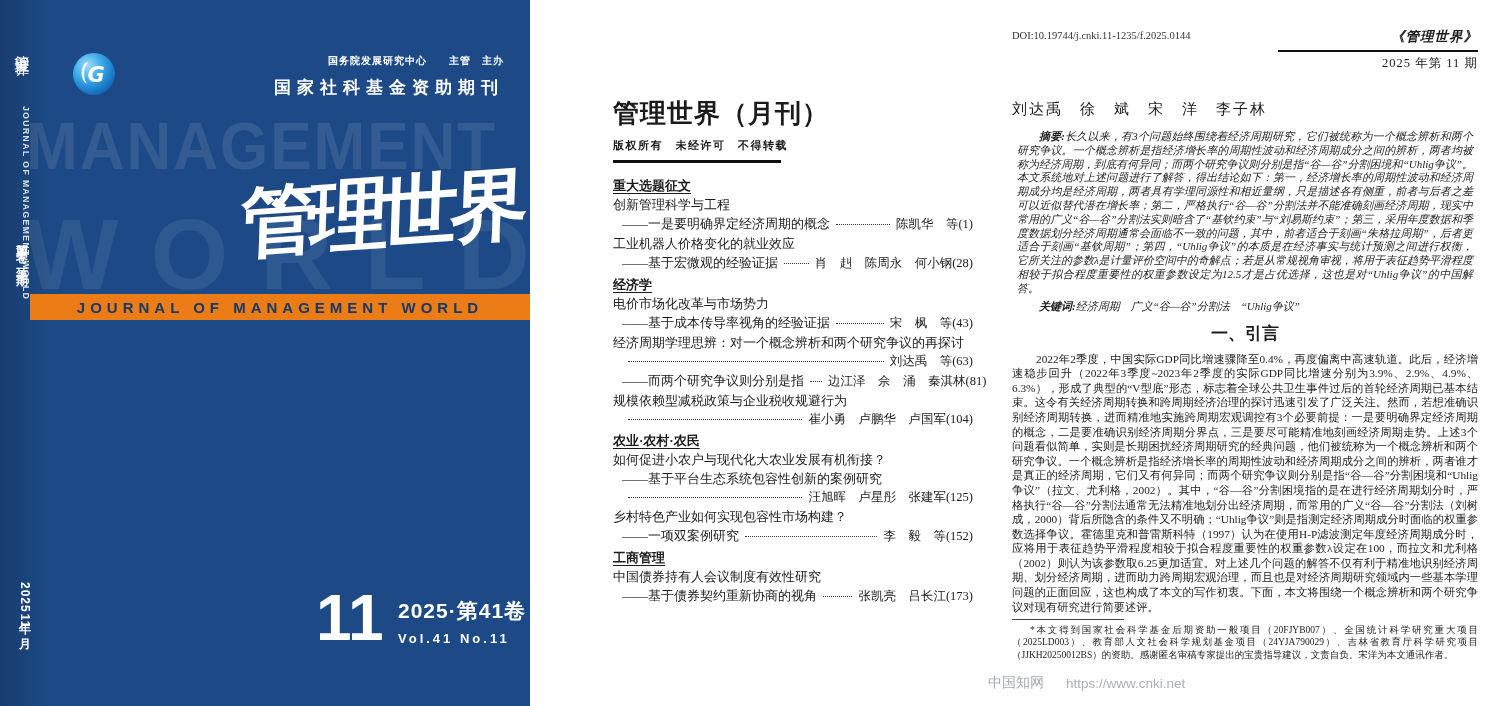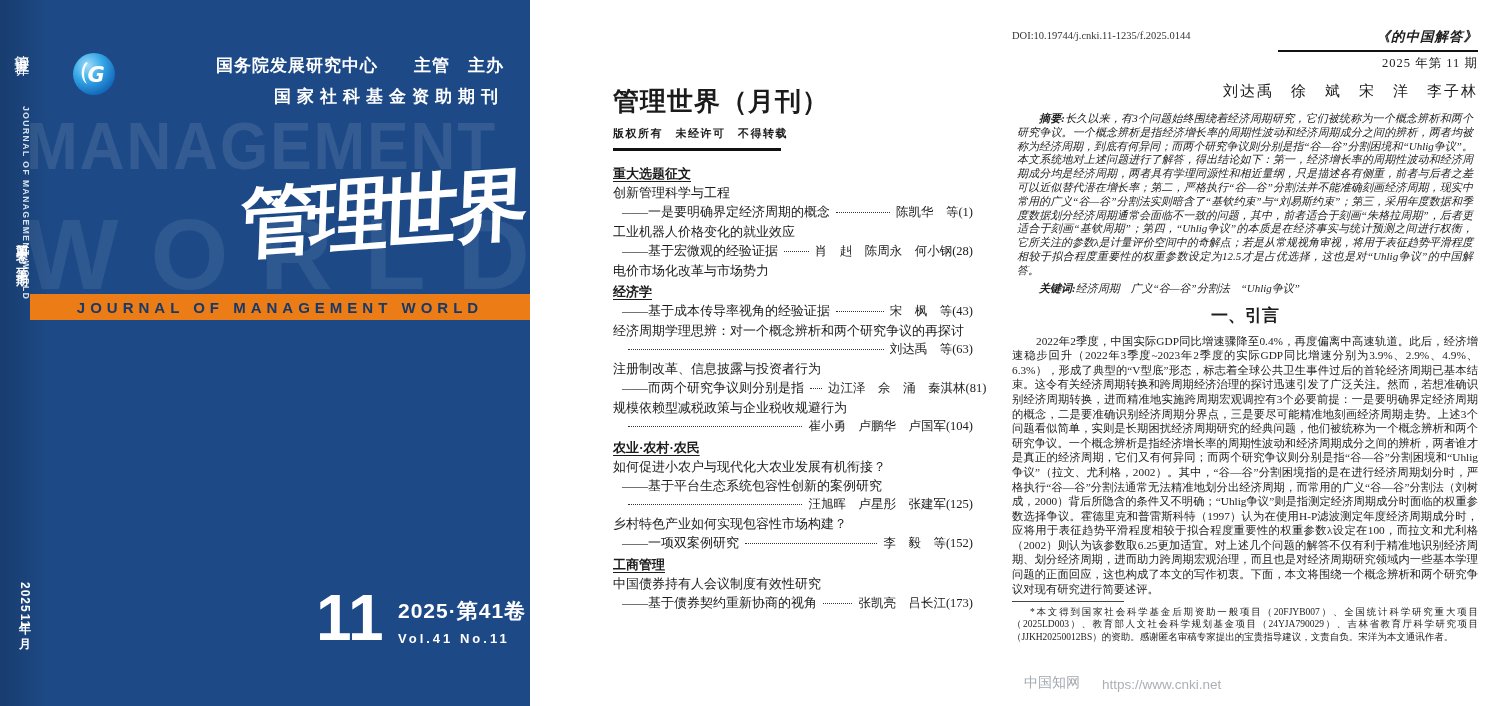--- a/index.html
+++ b/index.html
@@ -17,35 +17,35 @@
   .spine-title{position:absolute;left:12px;top:44px;writing-mode:vertical-rl;text-orientation:upright;
     color:#fff;font-size:15px;letter-spacing:2px;font-family:"DejaVu Serif",serif;}
   .spine-en{position:absolute;left:21px;top:106px;writing-mode:vertical-rl;color:#d8e1ee;font-size:8.5px;
     letter-spacing:1.5px;font-family:"Liberation Sans",sans-serif;font-weight:bold;}
   .spine-vol{position:absolute;left:13px;top:234px;writing-mode:vertical-rl;text-orientation:upright;color:#fff;
     font-size:12px;letter-spacing:2px;font-family:"Liberation Sans",sans-serif;font-weight:bold;}
   .spine-date{position:absolute;left:16px;top:582px;writing-mode:vertical-rl;color:#fff;font-size:12px;
     letter-spacing:1px;font-family:"Liberation Sans",sans-serif;font-weight:bold;}
   .logo{position:absolute;left:72px;top:52px;width:44px;height:44px;}
   .cover-org{position:absolute;right:26px;top:54px;text-align:right;color:#fff;font-family:"Liberation Sans",sans-serif;font-weight:bold;}
-  .cover-org .l1{font-size:17px;letter-spacing:1px;}
+  .cover-org .l1{font-size:10px;letter-spacing:1px;}
   .cover-org .l2{font-size:17px;letter-spacing:6px;margin-top:8px;}
   .cover-calli{position:absolute;left:238px;top:170px;width:285px;text-align:center;color:#ffffff;
     font-size:78px;font-weight:bold;font-family:"DejaVu Serif",serif;line-height:1.1;
     letter-spacing:-8px;transform:rotate(-4deg) skewX(-6deg);}
   .cover-banner{position:absolute;left:30px;right:0;top:294px;height:26px;background:#ec7c15;
     display:flex;align-items:center;justify-content:center;}
   .cover-banner span{color:#17396a;font-family:"Liberation Sans",sans-serif;font-weight:bold;font-size:15px;letter-spacing:5px;}
   .issue-num{position:absolute;left:316px;top:586px;color:#fff;font-family:"Liberation Sans",sans-serif;
     font-weight:bold;font-size:64px;line-height:64px;}
   .issue-meta{position:absolute;left:398px;top:597px;color:#fff;font-family:"Liberation Sans",sans-serif;}
   .issue-meta .ym{font-size:21px;font-weight:bold;letter-spacing:1px;}
   .issue-meta .vn{font-size:13px;font-weight:bold;letter-spacing:3px;margin-top:6px;}
   
-  .toc{position:absolute;left:613px;top:84px;width:360px;color:#1b1b1b;}
+  .toc{position:absolute;left:613px;top:96px;width:360px;color:#1b1b1b;}
   .toc-title{font-size:26px;font-weight:bold;letter-spacing:1px;font-family:"Liberation Sans",sans-serif;}
   .toc-copy{font-size:11px;font-weight:bold;margin-top:7px;letter-spacing:1.5px;}
   .toc-rule{width:168px;height:3px;background:#111;margin-top:7px;}
   .toc-list{margin-top:13px;font-size:13px;line-height:19px;}
   .sec{font-weight:bold;text-decoration:underline;text-underline-offset:3px;margin-top:2px;}
   .t-row.flexr{display:flex;align-items:baseline;}
   .sub{white-space:nowrap;}
   .indent{padding-left:9px;}
   .leader{flex:1;border-bottom:1.5px dotted #333;margin:0 6px;transform:translateY(-3px);min-width:12px;}
   .auth{white-space:nowrap;font-size:12.5px;}
@@ -53,32 +53,32 @@
   .article{position:absolute;left:1012px;top:28px;width:466px;color:#1c1c1c;}
   .art-head{display:flex;justify-content:space-between;align-items:flex-start;}
   .art-doi{font-size:10.5px;color:#333;padding-top:2px;}
   .art-journal{text-align:right;width:200px;}
   .art-jname{font-size:13.5px;font-style:italic;font-weight:bold;letter-spacing:1px;}
   .art-jline{height:2px;background:#111;margin:4px 0 3px;}
   .art-jissue{font-size:12.5px;letter-spacing:1px;}
   .art-title{margin-top:6px;text-align:center;font-family:"Liberation Sans",sans-serif;font-weight:bold;
     font-size:29px;line-height:38px;letter-spacing:1px;}
   .art-title sup{font-size:13px;}
-  .art-authors{margin-top:10px;text-align:right;font-size:15px;letter-spacing:2px;}
+  .art-authors{margin-top:28px;text-align:left;font-size:15px;letter-spacing:2px;}
   .art-abstract{margin-top:11px;padding:0 5px;font-size:11px;line-height:13.8px;text-align:justify;font-style:italic;}
   .art-abstract .lbl,.art-keywords .lbl{font-weight:bold;}
   .abs-first{text-indent:22px;}
   .art-keywords{padding:0 5px;font-size:11px;line-height:14px;margin-top:3px;font-style:italic;text-indent:22px;}
   .art-sec{margin-top:9px;text-align:center;font-family:"Liberation Sans",sans-serif;font-weight:bold;font-size:17px;}
   .art-body{margin-top:7px;font-size:11.3px;line-height:14.6px;text-align:justify;text-indent:24px;}
   .art-footnote{margin-top:5px;}
   .fn-rule{width:112px;border-top:1px solid #444;margin-bottom:4px;}
   .fn{font-size:9.5px;line-height:12.2px;color:#222;text-align:justify;text-indent:18px;}
   
-  .watermark{position:absolute;left:988px;top:674px;display:flex;gap:22px;align-items:flex-end;margin-left:36px;}
+  .watermark{position:absolute;left:988px;top:674px;display:flex;gap:22px;align-items:center;}
   .wm-brand{font-size:14px;color:#a3a9b0;}
   .wm-url{font-size:13.5px;color:#aab0b7;font-family:"Liberation Sans",sans-serif;}
 </style>
 </head>
 <body>
 
 <div class="cover">
   <div class="cover-wm1">MANAGEMENT</div>
   <div class="cover-wm2">WORLD</div>
   <div class="cover-shade"></div>
@@ -134,36 +134,35 @@
       <span class="auth">陈凯华　等(1)</span>
     </div>
 
     <div class="t-row">工业机器人价格变化的就业效应</div>
     <div class="t-row flexr indent">
       <span class="sub">——基于宏微观的经验证据</span>
       <span class="leader"></span>
       <span class="auth">肖　赳　陈周永　何小钢(28)</span>
     </div>
 
+    <div class="t-row sec">经济学</div>
+
     <div class="t-row">电价市场化改革与市场势力</div>
-
-    <div class="t-row sec">经济学</div>
     <div class="t-row flexr indent">
       <span class="sub">——基于成本传导率视角的经验证据</span>
       <span class="leader"></span>
       <span class="auth">宋　枫　等(43)</span>
     </div>
 
     <div class="t-row">经济周期学理思辨：对一个概念辨析和两个研究争议的再探讨</div>
     <div class="t-row flexr indent">
       <span class="leader"></span>
       <span class="auth">刘达禹　等(63)</span>
     </div>
 
-    <div class="t-row">注册制改革、信息披露与投资者行为</div>
     <div class="t-row flexr indent">
       <span class="sub">——而两个研究争议则分别是指</span>
       <span class="leader"></span>
       <span class="auth">边江泽　佘　涌　秦淇林(81)</span>
     </div>
 
     <div class="t-row">规模依赖型减税政策与企业税收规避行为</div>
     <div class="t-row flexr indent">
       <span class="leader"></span>
       <span class="auth">崔小勇　卢鹏华　卢国军(104)</span>
@@ -193,21 +192,21 @@
       <span class="leader"></span>
       <span class="auth">张凯亮　吕长江(173)</span>
     </div>
   </div>
 </div>
 
 <div class="article">
   <div class="art-head">
     <div class="art-doi">DOI:10.19744/j.cnki.11-1235/f.2025.0144</div>
     <div class="art-journal">
-      <div class="art-jname">《的中国解答》</div>
+      <div class="art-jname">《管理世界》</div>
       <div class="art-jline"></div>
       <div class="art-jissue">2025 年第 11 期</div>
     </div>
   </div>
 
 
   <div class="art-authors">刘达禹　徐　斌　宋　洋　李子林</div>
 
   <div class="art-abstract abs-first">
     <span class="lbl">摘要:</span><span>长久以来，有3个问题始终围绕着经济周期研究，它们被统称为一个概念辨析和两个研究争议。一个概念辨析是指经济增长率的周期性波动和经济周期成分之间的辨析，两者均被称为经济周期，到底有何异同；而两个研究争议则分别是指“谷—谷”分割困境和“Uhlig争议”。本文系统地对上述问题进行了解答，得出结论如下：第一，经济增长率的周期性波动和经济周期成分均是经济周期，两者具有学理同源性和相近量纲，只是描述各有侧重，前者与后者之差可以近似替代潜在增长率；第二，严格执行“谷—谷”分割法并不能准确刻画经济周期，现实中常用的广义“谷—谷”分割法实则暗含了“基钦约束”与“刘易斯约束”；第三，采用年度数据和季度数据划分经济周期通常会面临不一致的问题，其中，前者适合于刻画“朱格拉周期”，后者更适合于刻画“基钦周期”；第四，“Uhlig争议”的本质是在经济事实与统计预测之间进行权衡，它所关注的参数λ是计量评价空间中的奇解点；若是从常规视角审视，将用于表征趋势平滑程度相较于拟合程度重要性的权重参数设定为12.5才是占优选择，这也是对“Uhlig争议”的中国解答。</span>

